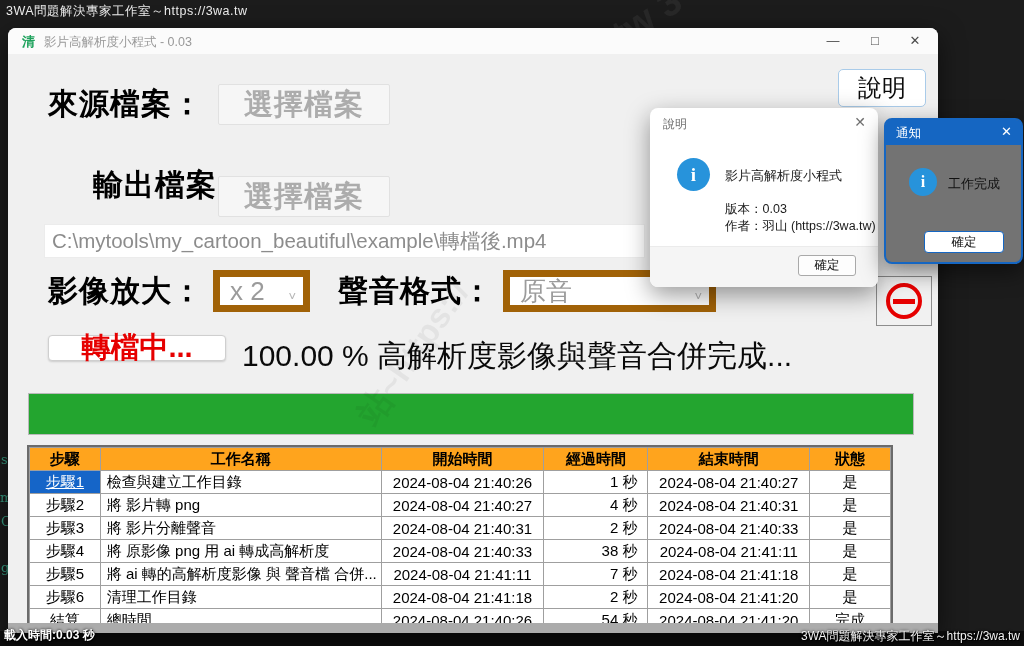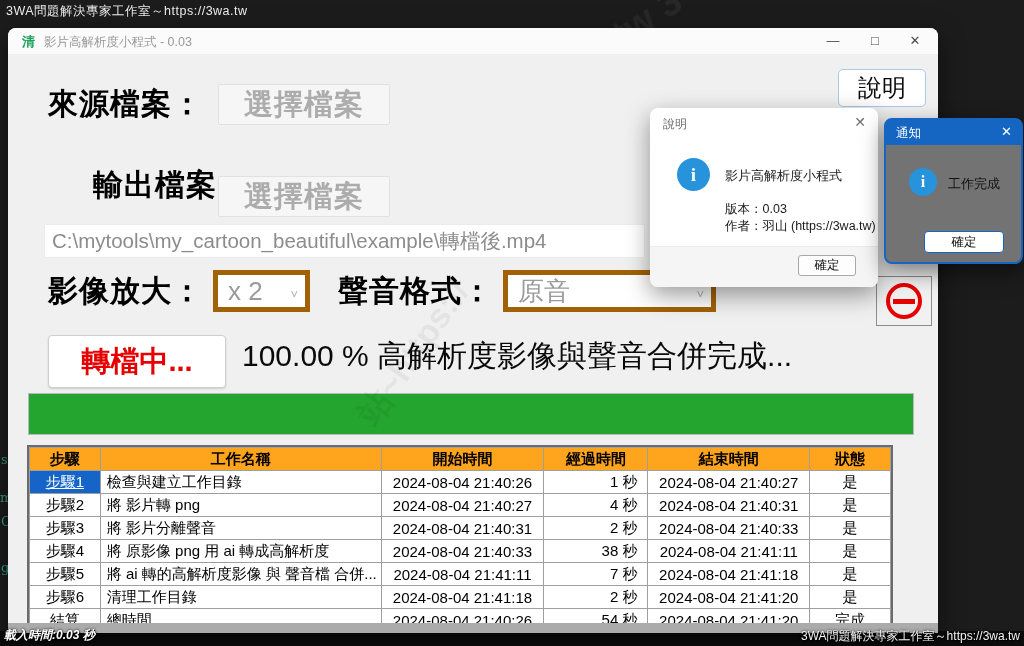--- a/index.html
+++ b/index.html
@@ -1,21 +1,21 @@
 <!DOCTYPE html>
 <html><head>
 <meta charset="utf-8">
 <style>
   * { margin:0; padding:0; box-sizing:border-box; }
   html,body { width:1024px; height:646px; overflow:hidden; }
   body { font-family:"Liberation Sans","DejaVu Sans",sans-serif; }
   .desktop { position:relative; width:1024px; height:646px; background:#1c1c1c; overflow:hidden; }
   .top-caption { position:absolute; left:6px; top:3px; font-size:12.5px; color:#ededed; letter-spacing:.5px; }
   .taskbar { position:absolute; left:0; bottom:0; width:1024px; height:15px; background:#0c0c0c; }
-  .status-left { position:absolute; left:4px; top:627px; font-size:12px; font-weight:700; color:#fff; text-shadow:0 0 3px #000,1px 1px 0 #000; z-index:40;font-style:italic; }
+  .status-left { position:absolute; left:4px; top:627px; font-size:12px; font-weight:700; color:#fff; text-shadow:0 0 3px #000,1px 1px 0 #000; z-index:40; }
   .status-right { position:absolute; right:4px; top:628px; font-size:12px; color:#f2f2f2; text-shadow:0 0 3px #000,1px 1px 0 #000; z-index:40; }
   .console-ch { position:absolute; color:#3cb394; font-family:"DejaVu Serif",serif; font-size:13px; opacity:.85; }
   .wm { position:absolute; pointer-events:none; z-index:30; font-weight:700; }
   .wm1 { left:610px; top:-4px; font-size:38px; color:rgba(255,255,255,.055); transform:rotate(-33deg); }
   .wm2 { left:330px; top:330px; font-size:34px; color:rgba(0,0,0,.05); transform:rotate(-55deg); }
 
   
   .win { position:absolute; left:8px; top:28px; width:930px; height:605px; background:#f0f0f0;
          border-radius:8px 8px 0 0; box-shadow:0 8px 26px rgba(0,0,0,.55); z-index:5; }
   .titlebar { position:absolute; left:0; top:0; width:100%; height:26px; background:#fbfbfb; border-radius:8px 8px 0 0; }
@@ -26,28 +26,28 @@
 
   .help-btn { position:absolute; left:830px; top:41px; width:88px; height:38px; background:#fff;
               border:1px solid #a9cbe9; border-radius:5px; font-size:24px; color:#0a0a0a;
               display:flex; align-items:center; justify-content:center; }
   .row-label { position:absolute; font-size:30px; font-weight:900; color:#000; letter-spacing:1px; }
   .choose-btn { position:absolute; width:172px; height:41px; background:#f6f6f6; border:1px solid #e1e1e1;
                 border-radius:2px; color:#acacac; font-size:29px; font-weight:700;
                 display:flex; align-items:center; justify-content:center; letter-spacing:1px; }
   .path-input { position:absolute; left:36px; width:601px; height:34px; background:#fff; border:1px solid #ececec;
                 color:#8c8c8c; font-size:20.5px; padding:0 0 0 7px; font-family:"Liberation Sans","DejaVu Sans",sans-serif; }
-  .select-box { position:absolute; height:42px; background:#fff; border:5px solid #a16207; display:flex;
+  .select-box { position:absolute; height:42px; background:#fff; border:7px solid #a16207; display:flex;
                 align-items:center; color:#9b9b9b; font-size:26px; padding-left:10px; }
   .select-box .chev { position:absolute; right:7px; top:12px; font-size:13px; color:#b5b5b5; }
   .stop-box { position:absolute; left:868px; top:248px; width:56px; height:50px; background:#f1f1f1;
               border:1px solid #8d8d8d; display:flex; align-items:center; justify-content:center; }
   .stop-circle { position:relative; width:36px; height:36px; border:4px solid #e60000; border-radius:50%; }
   .stop-circle .bar { position:absolute; left:3px; right:3px; top:50%; height:5px; margin-top:-2.5px; background:#e60000; }
-  .convert-btn { position:absolute; left:40px; top:307px; width:178px; height:53px; background:#fff;
+  .convert-btn { position:absolute; left:40px; top:307px; width:178px; height:26px; background:#fff;
                  border:1px solid #cfcfcf; border-radius:4px; box-shadow:0 1px 2px rgba(0,0,0,.15);
                  color:#e60000; font-size:29px; font-weight:700; display:flex; align-items:center; justify-content:center; }
   .progress-note { position:absolute; left:234px; top:308px; font-size:30px; color:#0a0a0a; }
   .pbar { position:absolute; left:20px; top:365px; width:886px; height:42px; background:#fff; border:1px solid #b9b9b9; }
   .pfill { height:100%; background:#23a52f; width:0; }
 
   .jobwrap { position:absolute; left:19px; top:417px; width:866px; height:181px; border:2px solid #6b6b6b; background:#fff; }
   table.job { border-collapse:collapse; table-layout:fixed; width:862px; }
   table.job th { background:#ffa41d; color:#3a3a3a; font-weight:600; }
   table.job th, table.job td { border:1px solid #9f9f9f; height:23px; font-size:15px; padding:0 4px;

